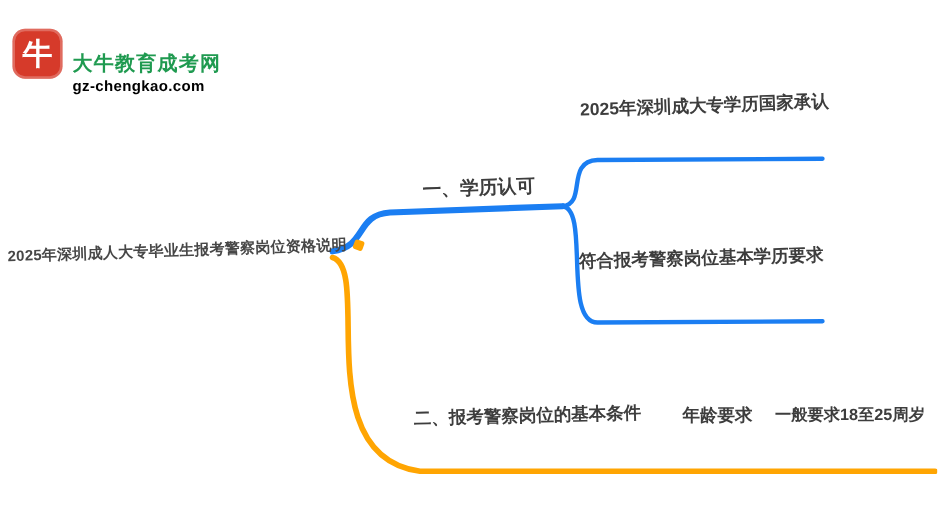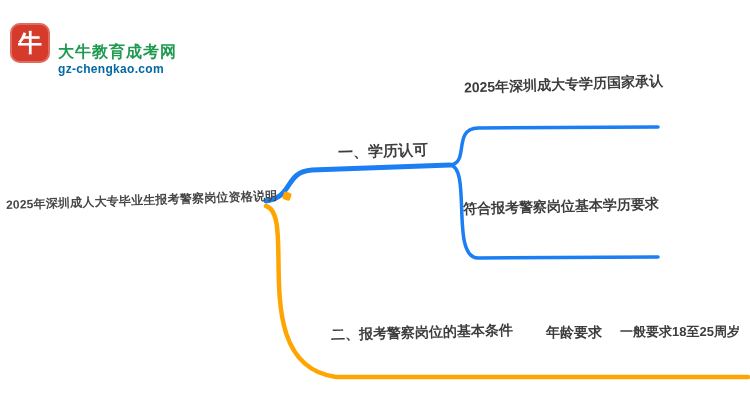--- a/index.html
+++ b/index.html
@@ -19,21 +19,21 @@
   .logo-icon {
     width: 40px; height: 40px;
     background: #d63a2a;
     border-radius: 10px;
     color: #ffffff;
     display: flex; align-items: center; justify-content: center;
     font-size: 24px; font-weight: 700;
     box-shadow: inset 0 0 0 2px rgba(255,255,255,.25);
   }
   .brand { font-size: 16px; font-weight: 800; color: #1f9a50; letter-spacing: 1px; line-height: 1.25; margin-top: 32px; }
-  .domain { font-size: 12px; font-weight: 600; color: #0369a1; letter-spacing: .3px; }
+  .domain { font-size: 12px; font-weight: 600; color: #000000; letter-spacing: .3px; }
 
   
   .node {
     position: absolute;
     white-space: nowrap;
     color: #3d3d3d;
     font-weight: 600;
     line-height: 1.25;
   }
   .root-row { display: flex; align-items: center; gap: 5px; transform: rotate(-2deg); }

